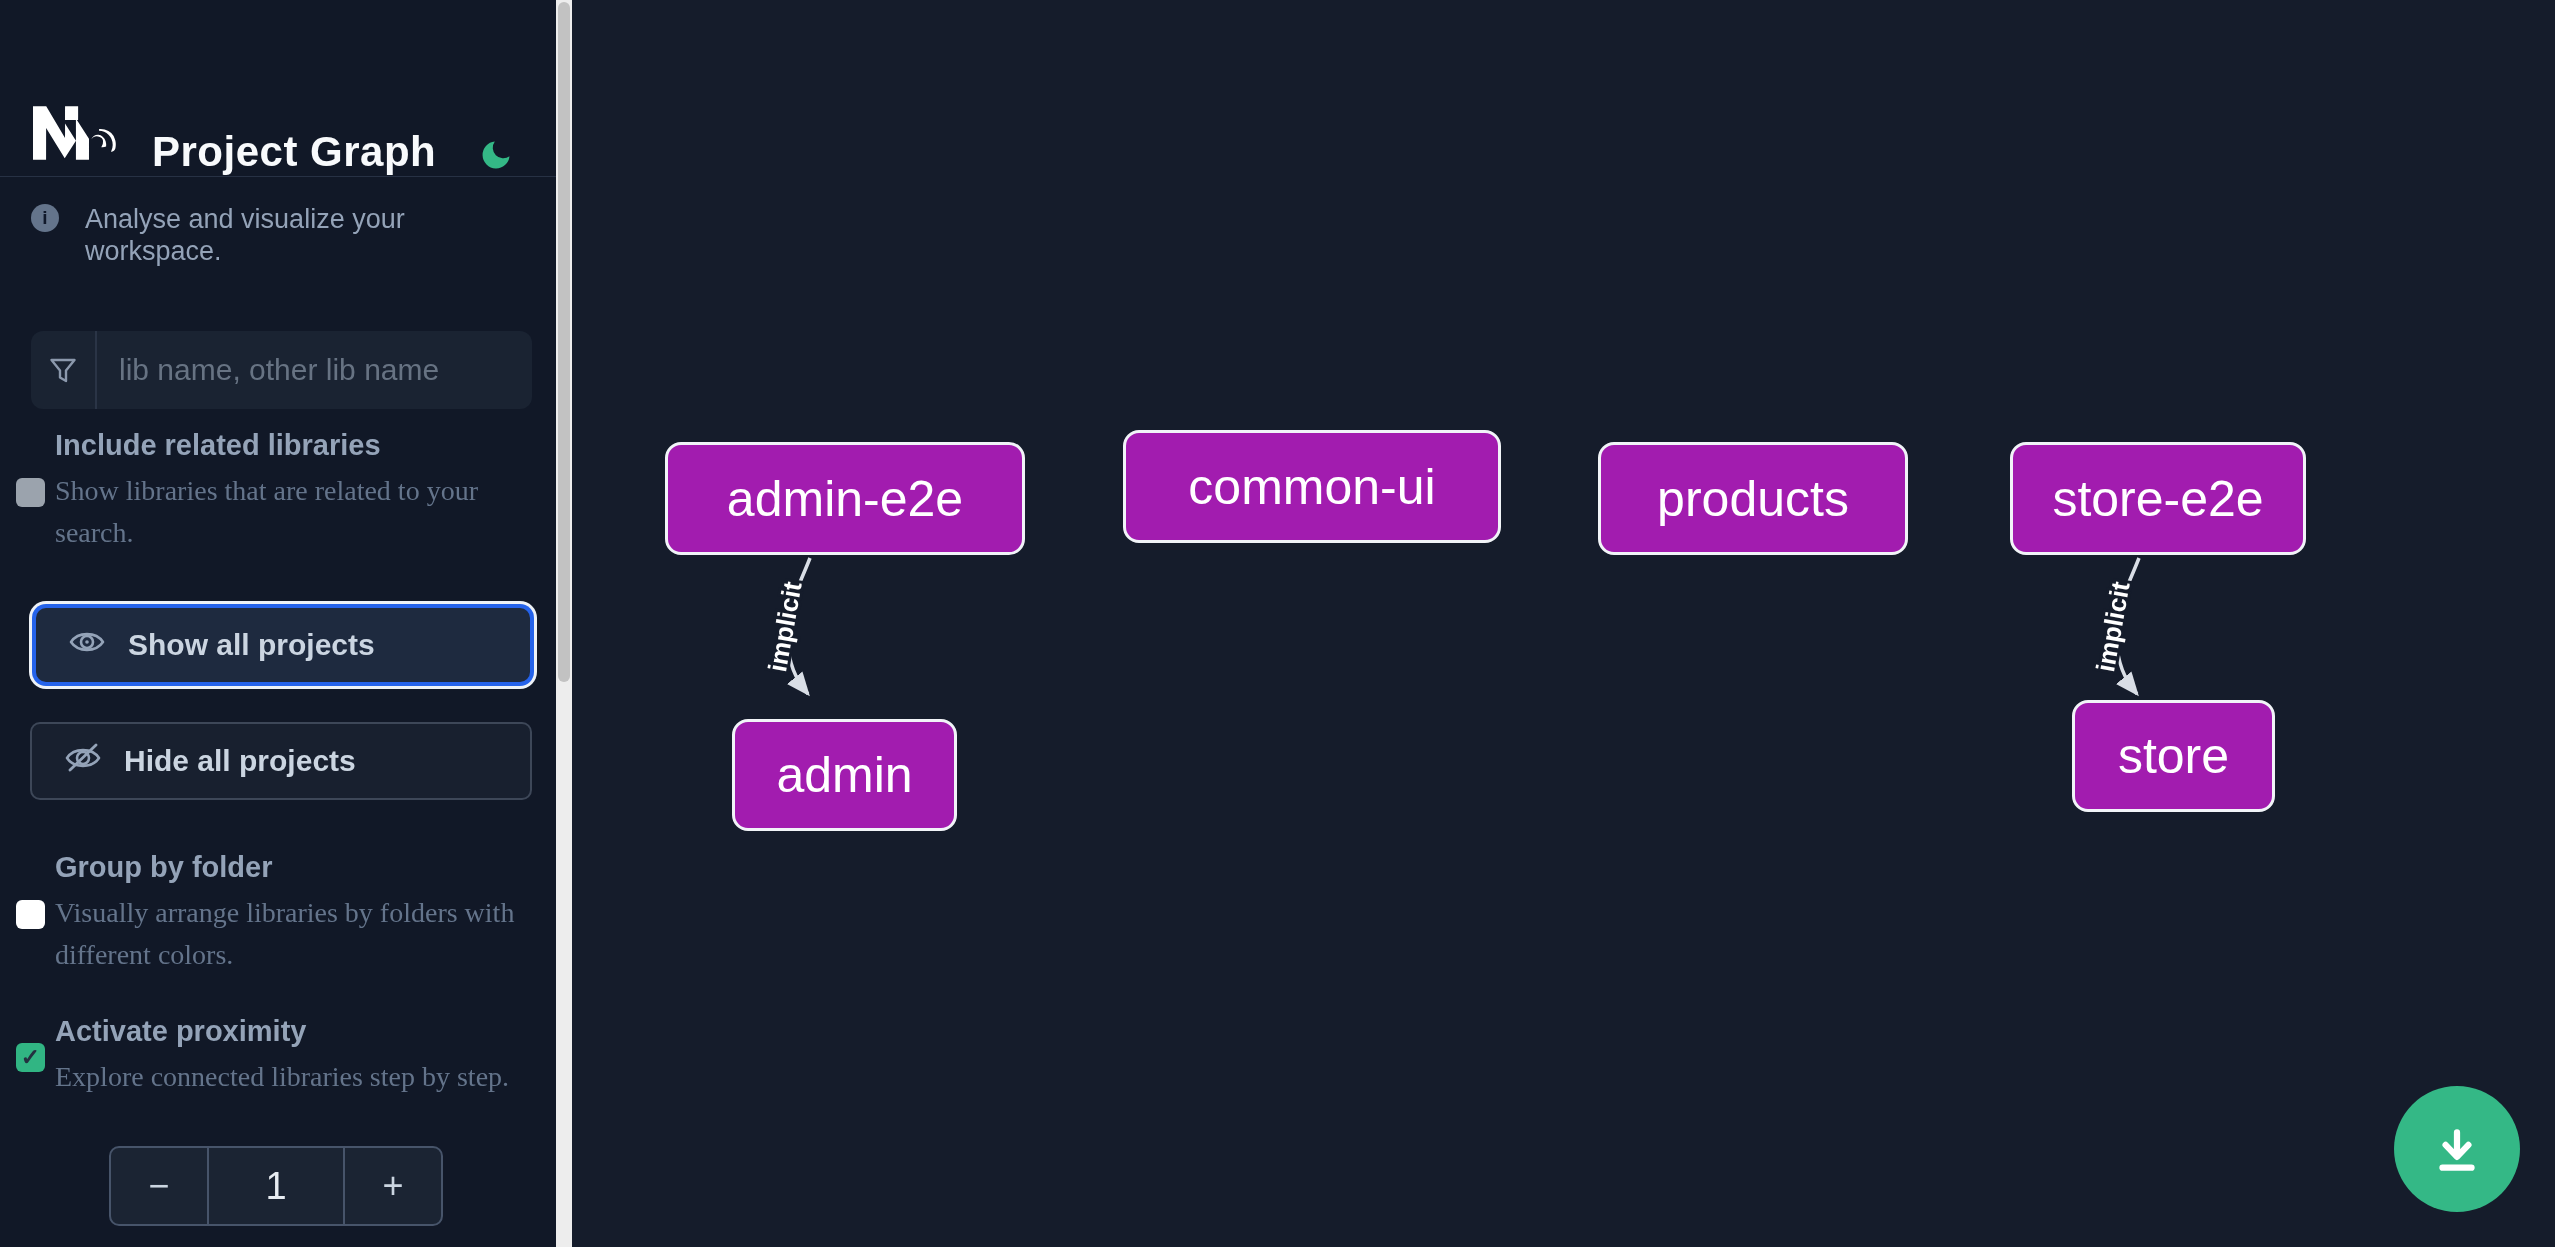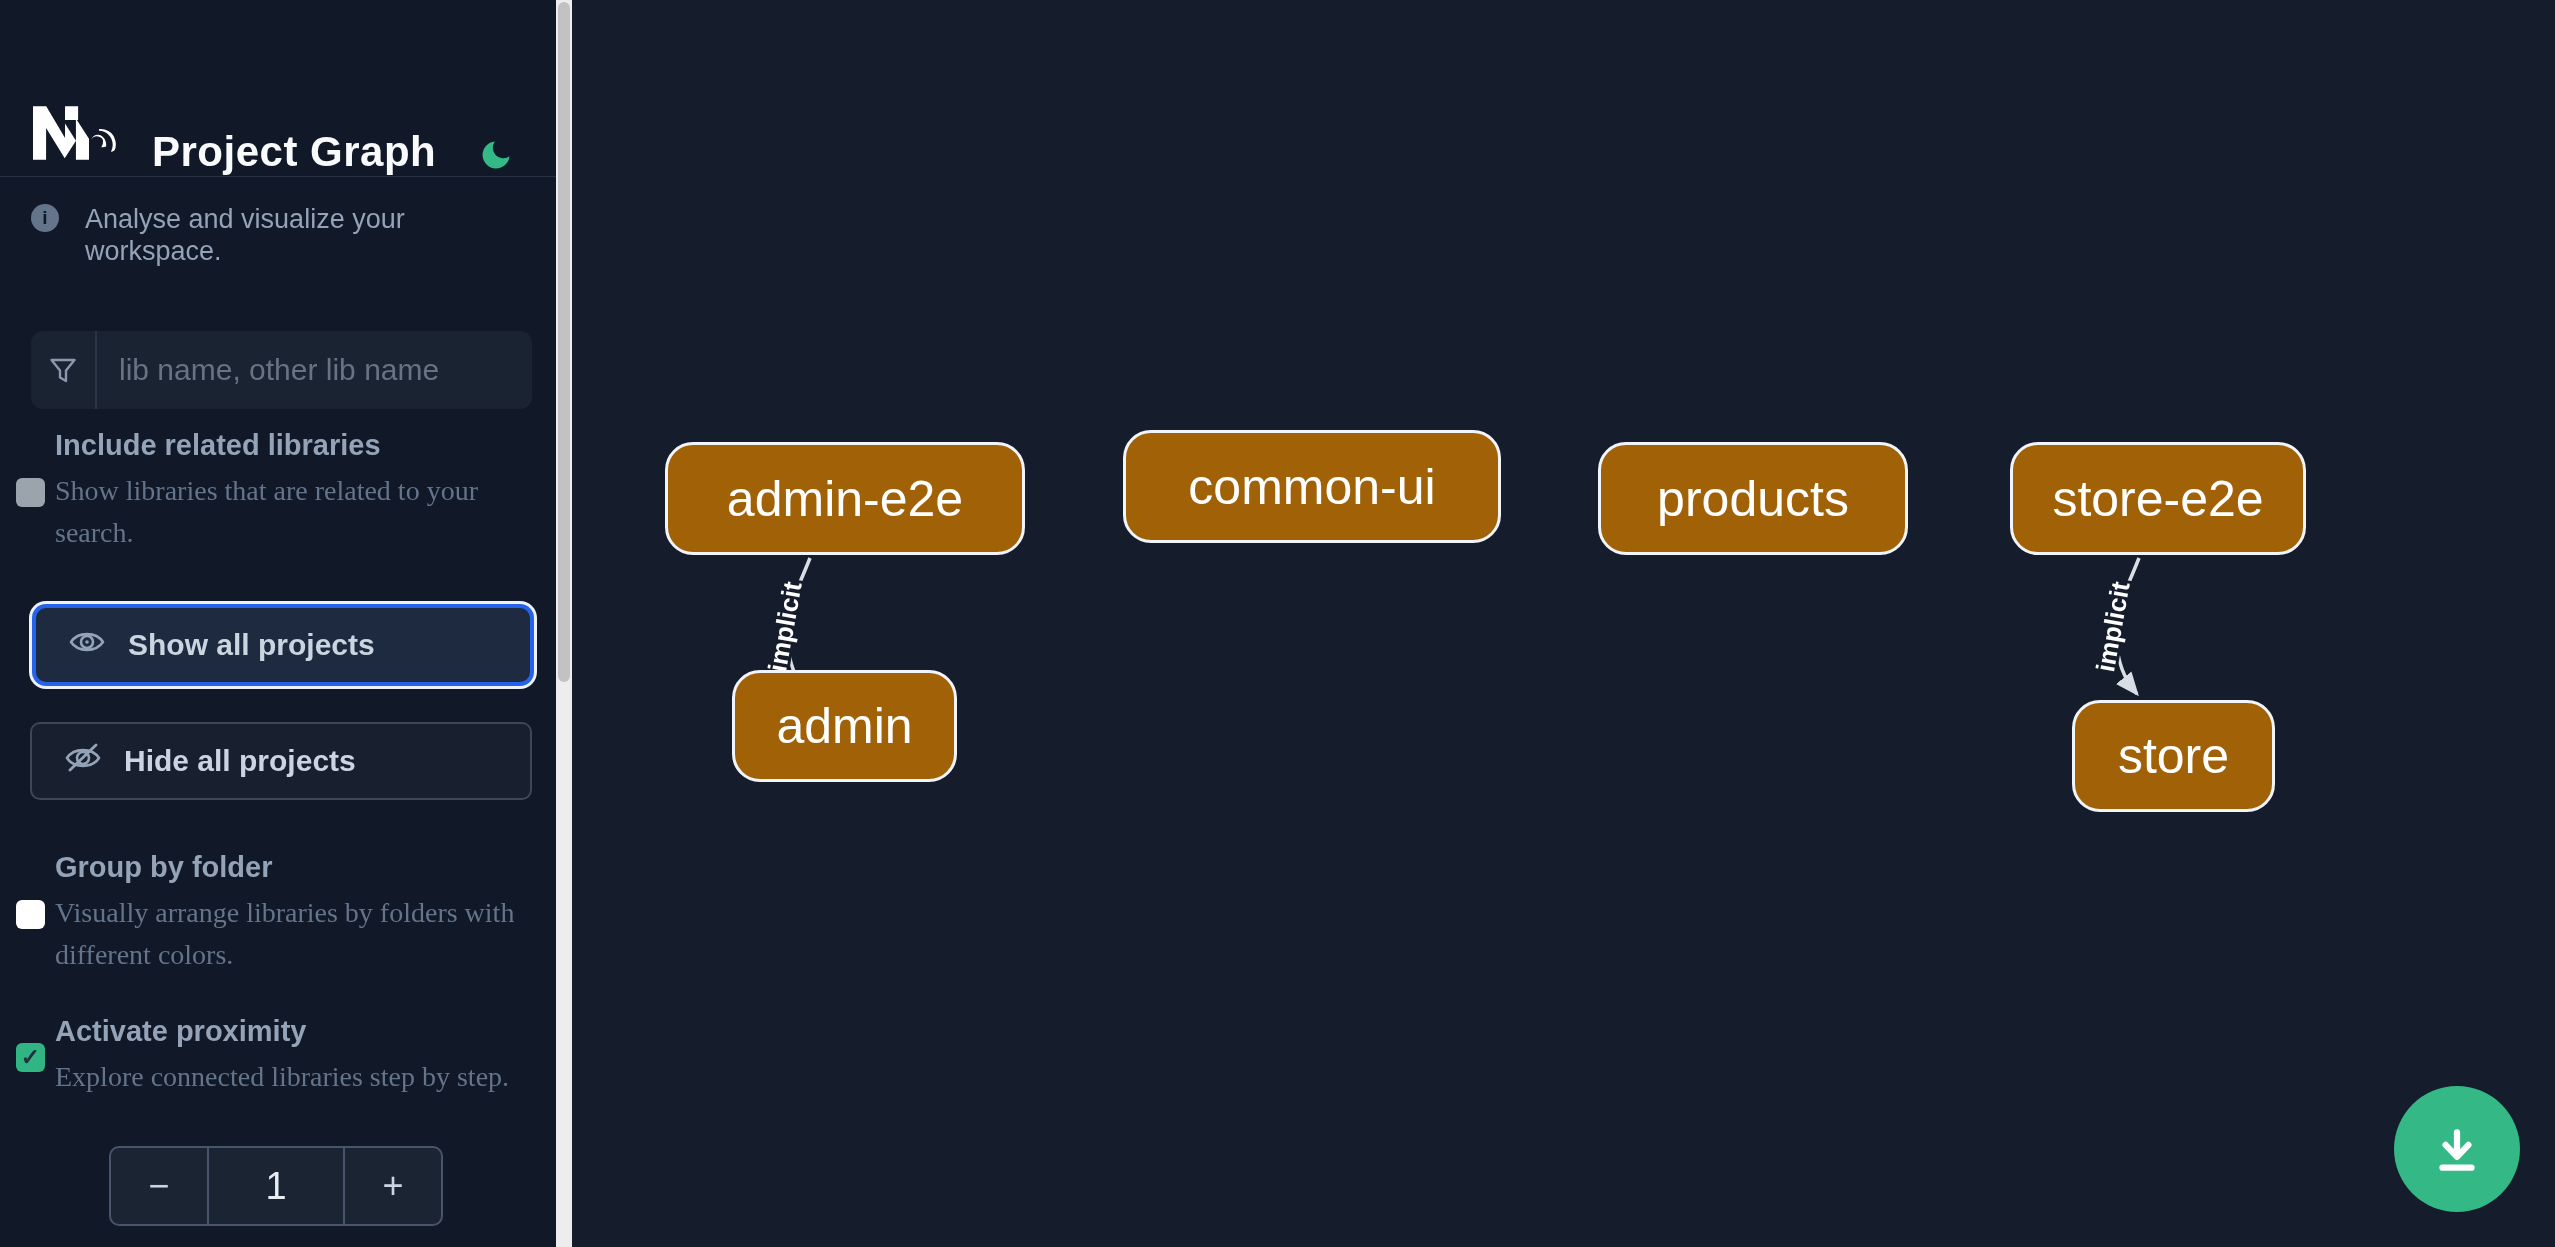--- a/index.html
+++ b/index.html
@@ -67,28 +67,28 @@
   .scrollbar .thumb { position:absolute; left:2px; top:2px; width:12px; height:680px;
                       background:#c2c2c2; border-radius:7px; cursor:pointer; }
 
   
   .canvas { position:absolute; left:572px; top:0; width:1983px; height:1247px; background:#151c2b; }
   .edges { position:absolute; left:0; top:0; width:1983px; height:1247px; }
   .edge { fill:none; stroke:#d9dee6; stroke-width:3.5px; }
   .edge-label { fill:#ffffff; stroke:#151c2b; stroke-width:6px; paint-order:stroke;
                 font-size:26px; font-weight:600; text-anchor:middle; dominant-baseline:middle;
                 font-family:"Liberation Sans", sans-serif; }
-  .node { position:absolute; background:#a16207; border:3px solid #f1f4f8; border-radius:28px;
+  .node { position:absolute; background:#a21caf; border:3px solid #f1f4f8; border-radius:16px;
           display:flex; align-items:center; justify-content:center; color:#ffffff;
           font-size:50px; cursor:pointer; }
   .n-admin-e2e { left:93px;   top:442px; width:360px; height:113px; }
   .n-common-ui { left:551px;  top:430px; width:378px; height:113px; }
   .n-products  { left:1026px; top:442px; width:310px; height:113px; }
   .n-store-e2e { left:1438px; top:442px; width:296px; height:113px; }
-  .n-admin     { left:160px;  top:670px; width:225px; height:112px; }
+  .n-admin     { left:160px;  top:719px; width:225px; height:112px; }
   .n-store     { left:1500px; top:700px; width:203px; height:112px; }
 
   .fab { position:absolute; left:1822px; top:1086px; width:126px; height:126px; border-radius:50%;
          background:#34b886; border:none; cursor:pointer;
          display:flex; align-items:center; justify-content:center; }
 </style>
 </head>
 <body>
 
 <div class="stage">

